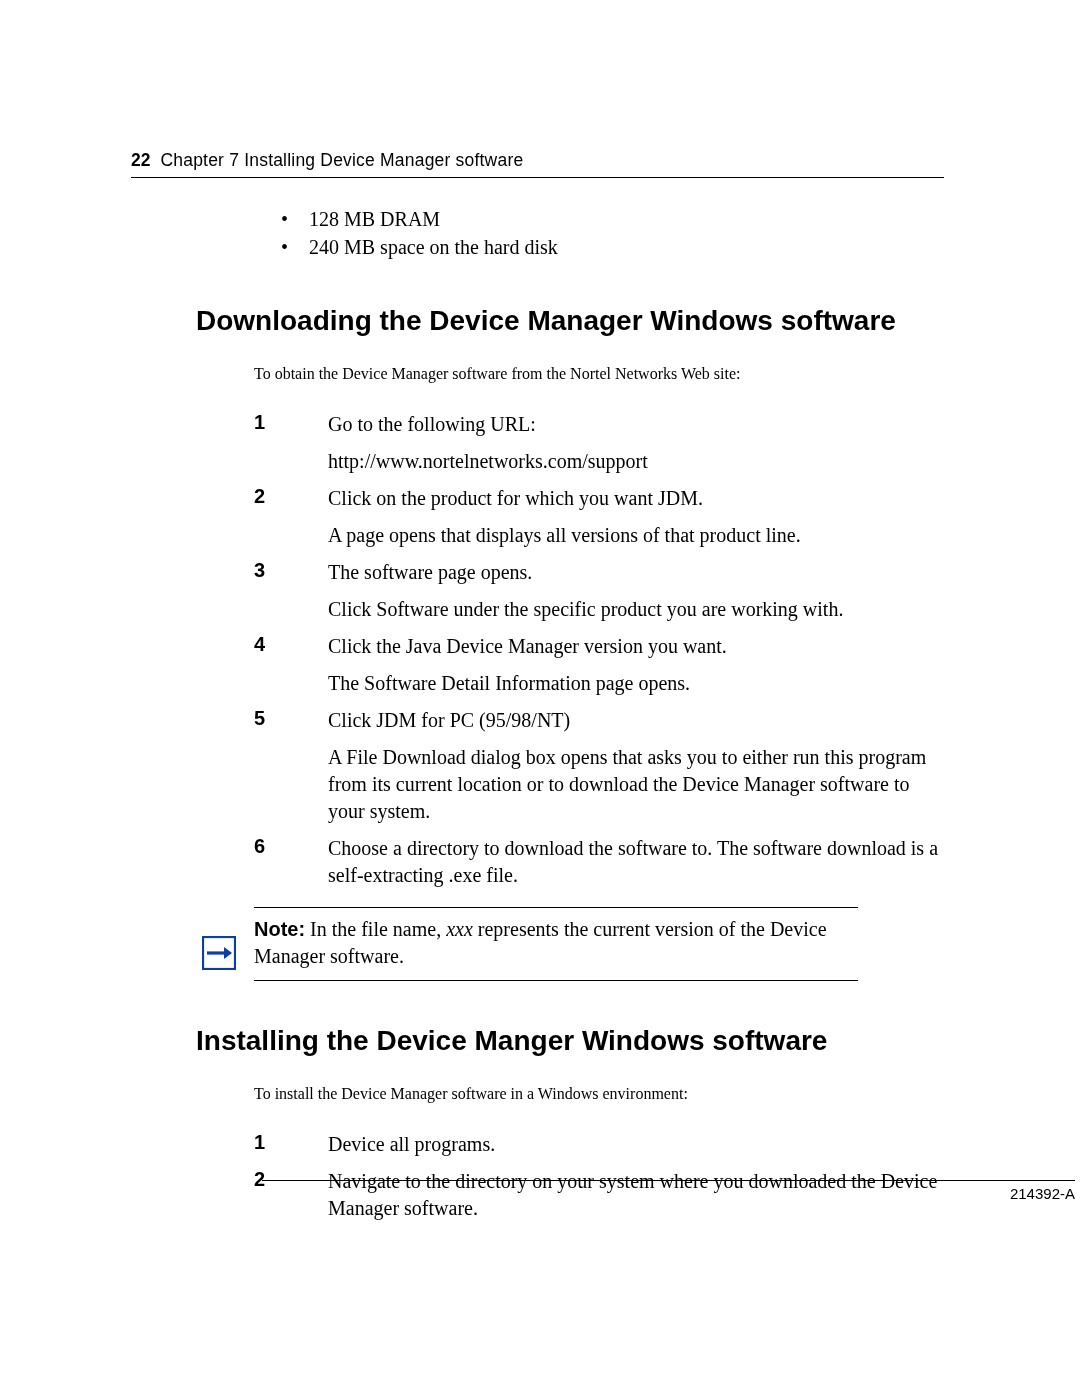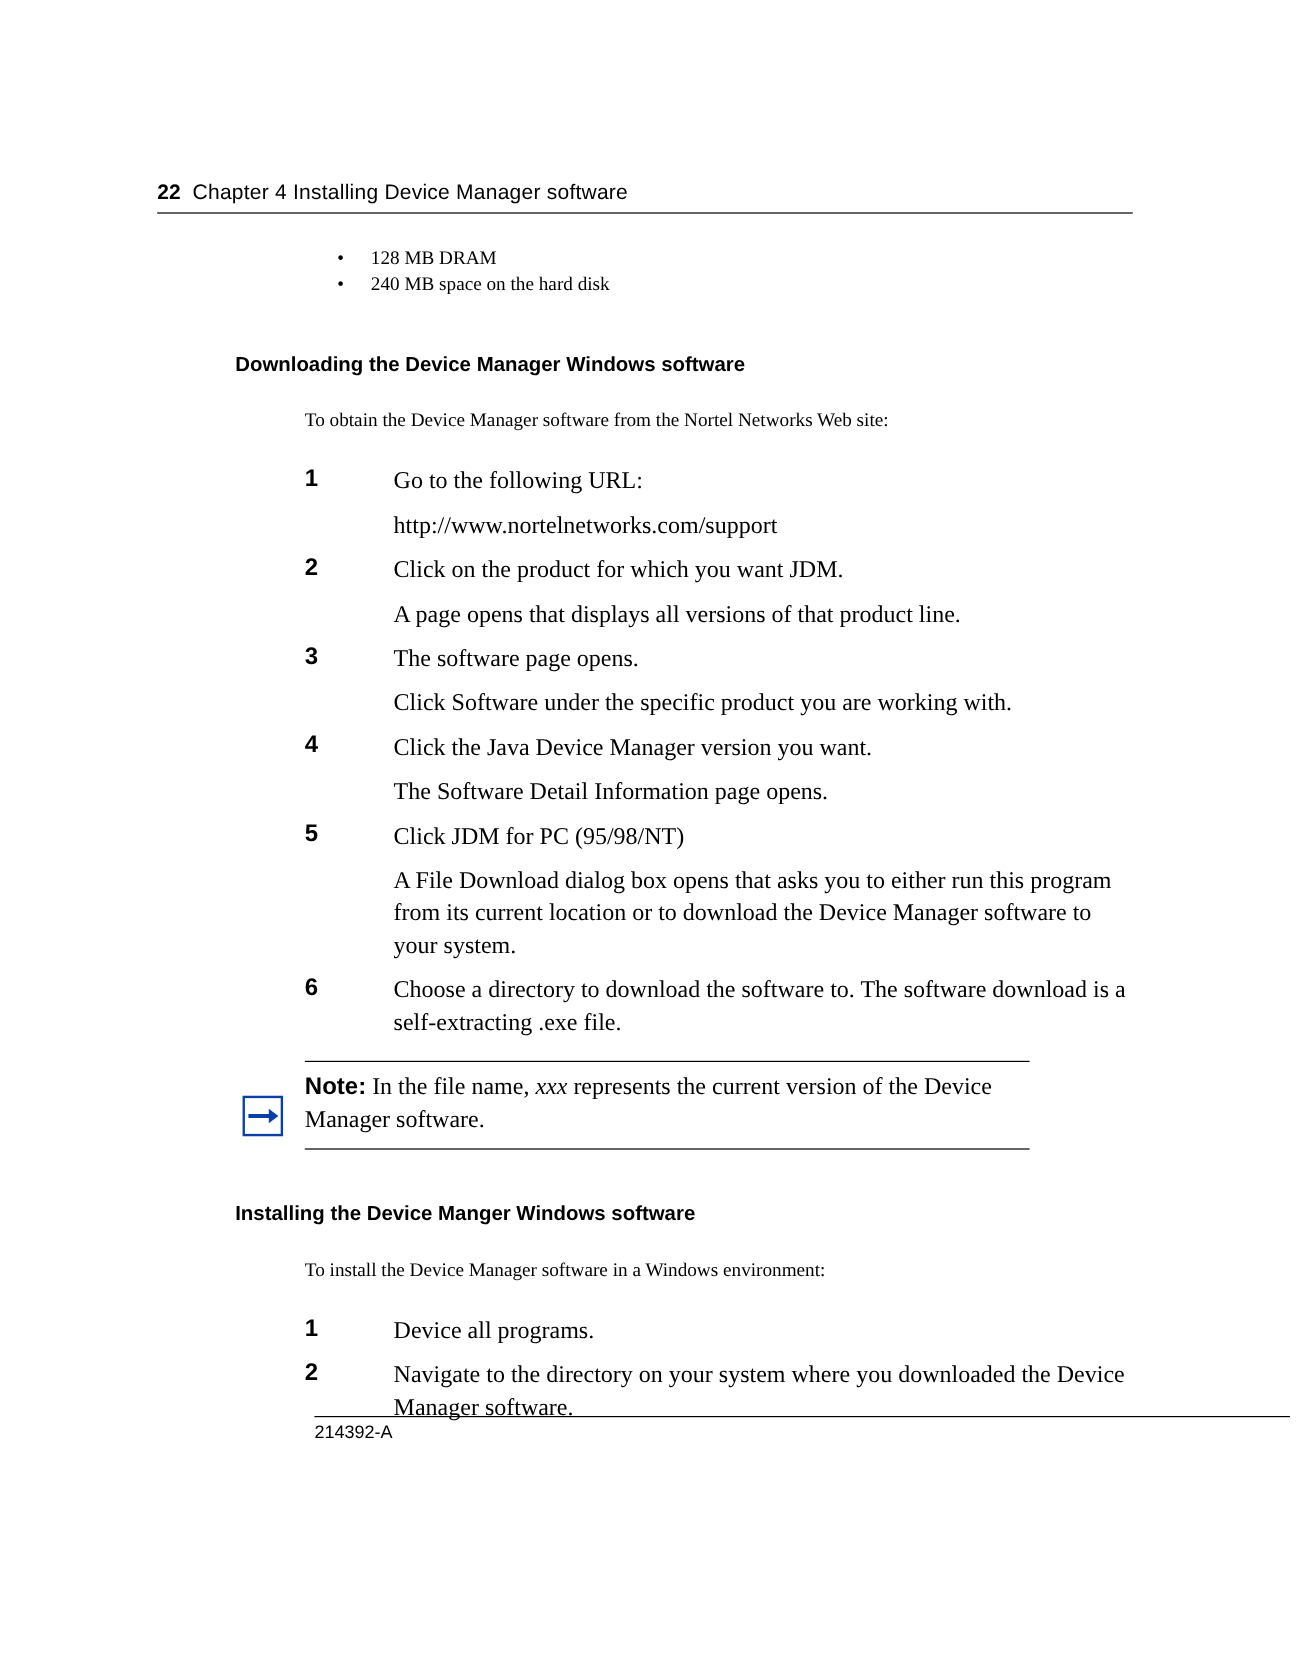--- a/index.html
+++ b/index.html
@@ -6,52 +6,52 @@
   html, body { width: 1080px; height: 1397px; background: #fff; font-family: "Times New Roman", Times, serif; color: #000; }
   .page { position: relative; width: 1024px; height: 1397px; }
   .content-frame { position: absolute; left: 131px; top: 150px; width: 813px; }
   .header-line { display: flex; align-items: baseline; font-family: Arial, Helvetica, sans-serif; font-size: 17.5px; padding-bottom: 6px; border-bottom: 1px solid #000; }
   .header-line .pnum { font-weight: 700; margin-right: 10px; }
   .header-line .chapter { letter-spacing: 0.2px; }
 
   .body-col { margin-left: 65px; width: 748px; }
 
   ul.bullets { list-style: none; margin-top: 27px; margin-left: 85px; }
-  ul.bullets li { font-size: 16px; line-height: 1.4; position: relative; padding-left: 28px; }
+  ul.bullets li { font-size: 20px; line-height: 1.4; position: relative; padding-left: 28px; }
   ul.bullets li::before { content: "•"; position: absolute; left: 0; top: 0; }
 
-  h2.section { font-family: Arial, Helvetica, sans-serif; font-weight: 700; font-size: 17px; margin-top: 44px; margin-bottom: 28px; }
+  h2.section { font-family: Arial, Helvetica, sans-serif; font-weight: 700; font-size: 28px; margin-top: 44px; margin-bottom: 28px; }
 
   p.intro { font-size: 16px; margin-left: 58px; margin-bottom: 28px; }
 
   ol.steps { list-style: none; margin-left: 58px; }
   ol.steps > li { display: flex; font-size: 20px; margin-bottom: 10px; }
   ol.steps > li .num { font-family: Arial, Helvetica, sans-serif; font-weight: 700; width: 30px; flex: 0 0 30px; }
   ol.steps > li .step-body { flex: 1; margin-left: 44px; }
   ol.steps > li .step-body p { margin-bottom: 10px; line-height: 1.35; }
   ol.steps > li .step-body p:last-child { margin-bottom: 0; }
 
   .note-block { margin-top: 18px; margin-left: 58px; width: 604px; border-top: 1px solid #000; border-bottom: 1px solid #000; padding: 8px 0 10px 0; display: flex; align-items: flex-end; }
   .note-icon { flex: 0 0 36px; margin-left: -52px; margin-right: 16px; margin-top: 4px; }
   .note-icon svg { display: block; }
   .note-text { font-size: 20px; line-height: 1.35; }
   .note-text .label { font-family: Arial, Helvetica, sans-serif; font-weight: 700; }
   .note-text .italic { font-style: italic; }
 
-  .footer { position: absolute; left: 131px; width: 813px; top: 1030px; border-top: 1px solid #000; padding-top: 4px; font-family: Arial, Helvetica, sans-serif; font-size: 15px; }
+  .footer { position: absolute; left: 131px; width: 813px; top: 1030px; border-top: 1px solid #000; padding-top: 4px; font-family: Arial, Helvetica, sans-serif; font-size: 15px; text-align: right; }
 </style>
 </head>
 <body>
 
 <div class="page">
   <div class="content-frame">
 
     <div class="header-line">
       <span class="pnum">22</span>
-      <span class="chapter">Chapter 4  Installing Device Manager software</span>
+      <span class="chapter">Chapter 7  Installing Device Manager software</span>
     </div>
 
     <div class="body-col">
 
       <ul class="bullets">
         <li>128 MB DRAM</li>
         <li>240 MB space on the hard disk</li>
       </ul>
 
       <h2 class="section">Downloading the Device Manager Windows software</h2>

